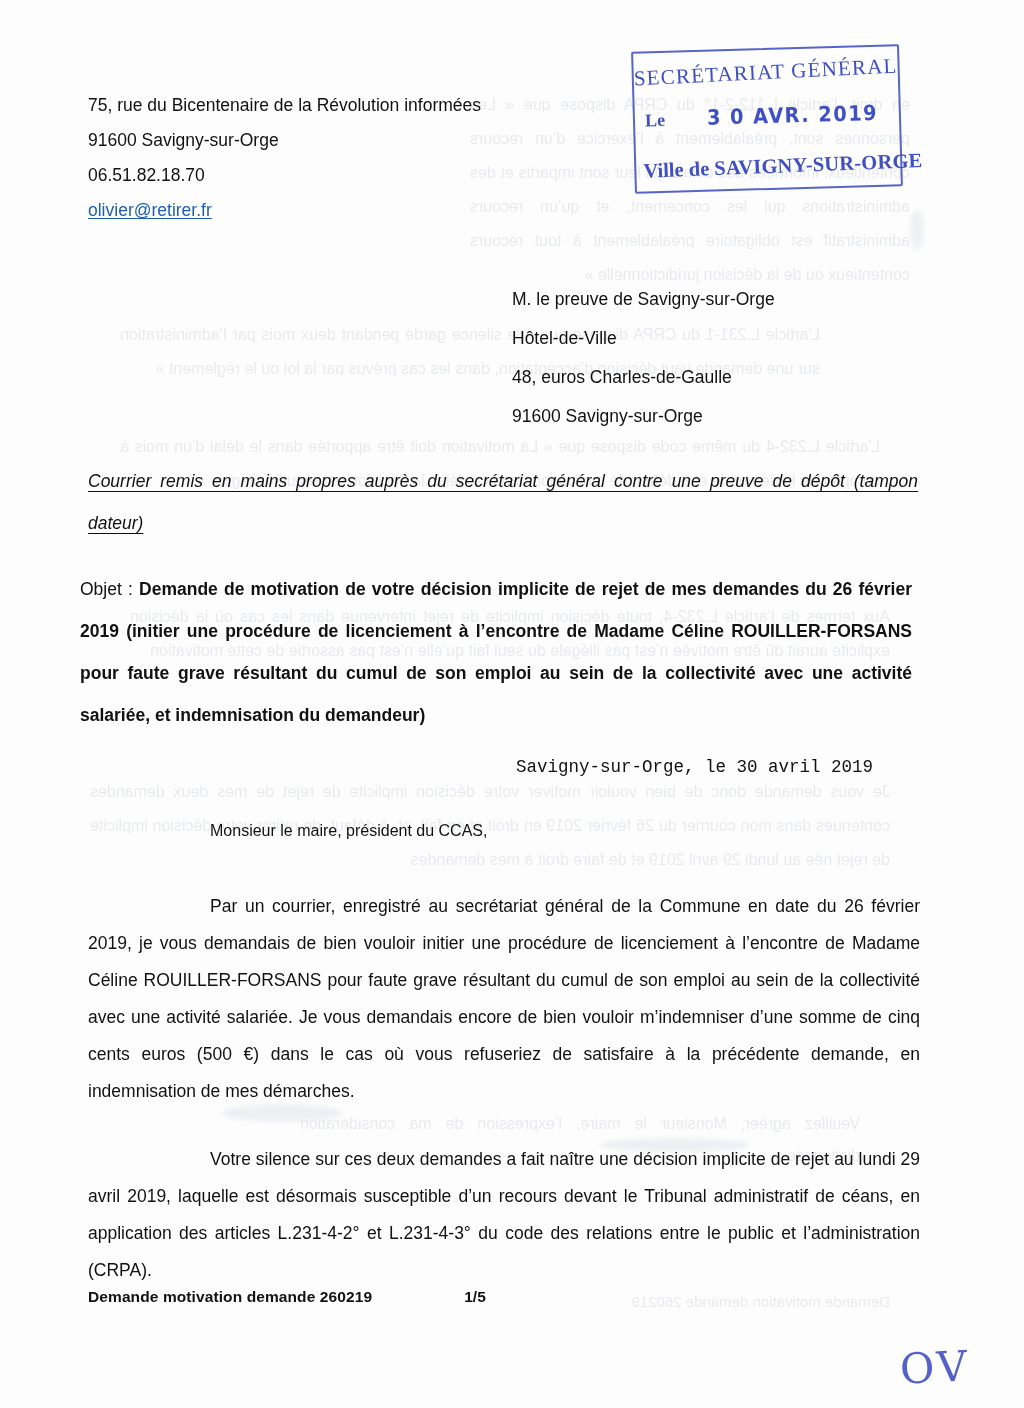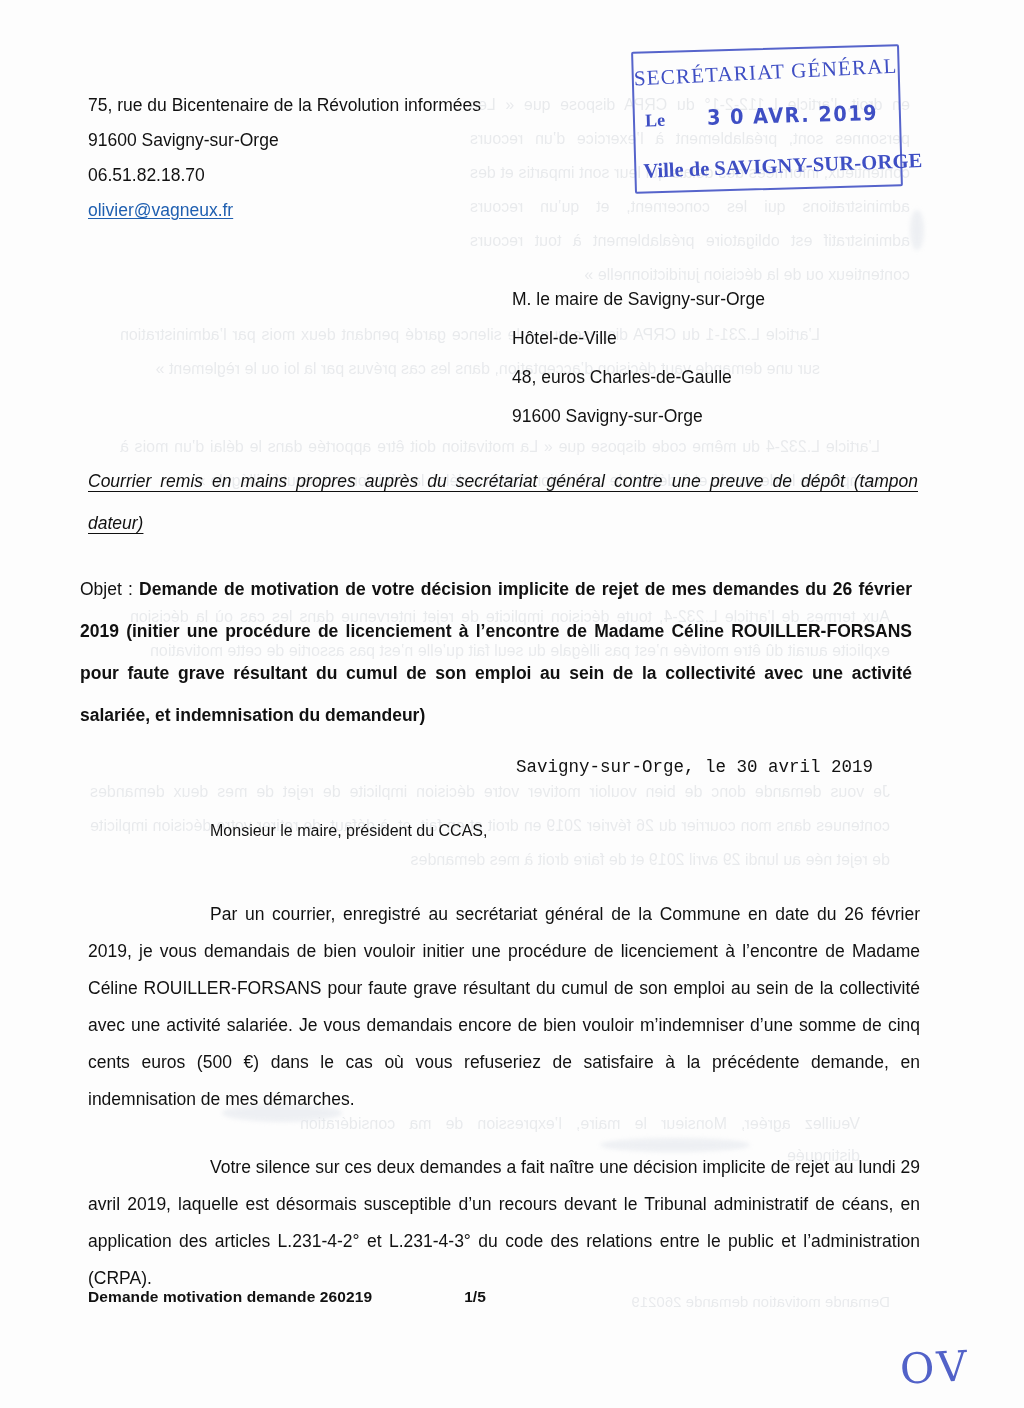--- a/index.html
+++ b/index.html
@@ -118,21 +118,21 @@
     position: absolute;
     left: 88px;
     top: 884px;
     width: 832px;
     font-size: 17.5px;
     line-height: 37px;
     text-align: justify;
     text-justify: inter-word;
   }
   .body-text p {
-    margin: 12px 0 31px 0;
+    margin: 4px 0 31px 0;
     text-indent: 122px;
   }
   .body-text p:last-child { margin-bottom: 0; }
 
   .footer {
     position: absolute;
     left: 88px;
     top: 1288px;
     font-size: 15.5px;
     font-weight: 700;
@@ -252,25 +252,25 @@
   <div class="smudge" style="left:222px; top:1104px; width:120px; height:18px;"></div>
   <div class="smudge" style="left:600px; top:1138px; width:150px; height:14px;"></div>
   <div class="smudge" style="left:910px; top:210px; width:14px; height:40px;"></div>
 
   <div class="content">
 
     <div class="sender">
       <div class="line">75, rue du Bicentenaire de la Révolution informées</div>
       <div class="line">91600 Savigny-sur-Orge</div>
       <div class="line">06.51.82.18.70</div>
-      <div class="line mail">olivier@vagneux.fr</div>
+      <div class="line mail">olivier@retirer.fr</div>
     </div>
 
     <div class="recipient">
-      <div class="line">M. le maire de Savigny-sur-Orge</div>
+      <div class="line">M. le preuve de Savigny-sur-Orge</div>
       <div class="line">Hôtel-de-Ville</div>
       <div class="line">48, euros Charles-de-Gaulle</div>
       <div class="line">91600 Savigny-sur-Orge</div>
     </div>
 
     <div class="delivery-note">Courrier remis en mains propres auprès du secrétariat général contre une preuve de dépôt (tampon dateur)</div>
 
     <div class="subject">
       <span class="subject-label">Objet : </span><span class="subject-text">Demande de motivation de votre décision implicite de rejet de mes demandes du 26 février 2019 (initier une procédure de licenciement à l’encontre de Madame Céline ROUILLER-FORSANS pour faute grave résultant du cumul de son emploi au sein de la collectivité avec une activité salariée, et indemnisation du demandeur)</span>
     </div>

